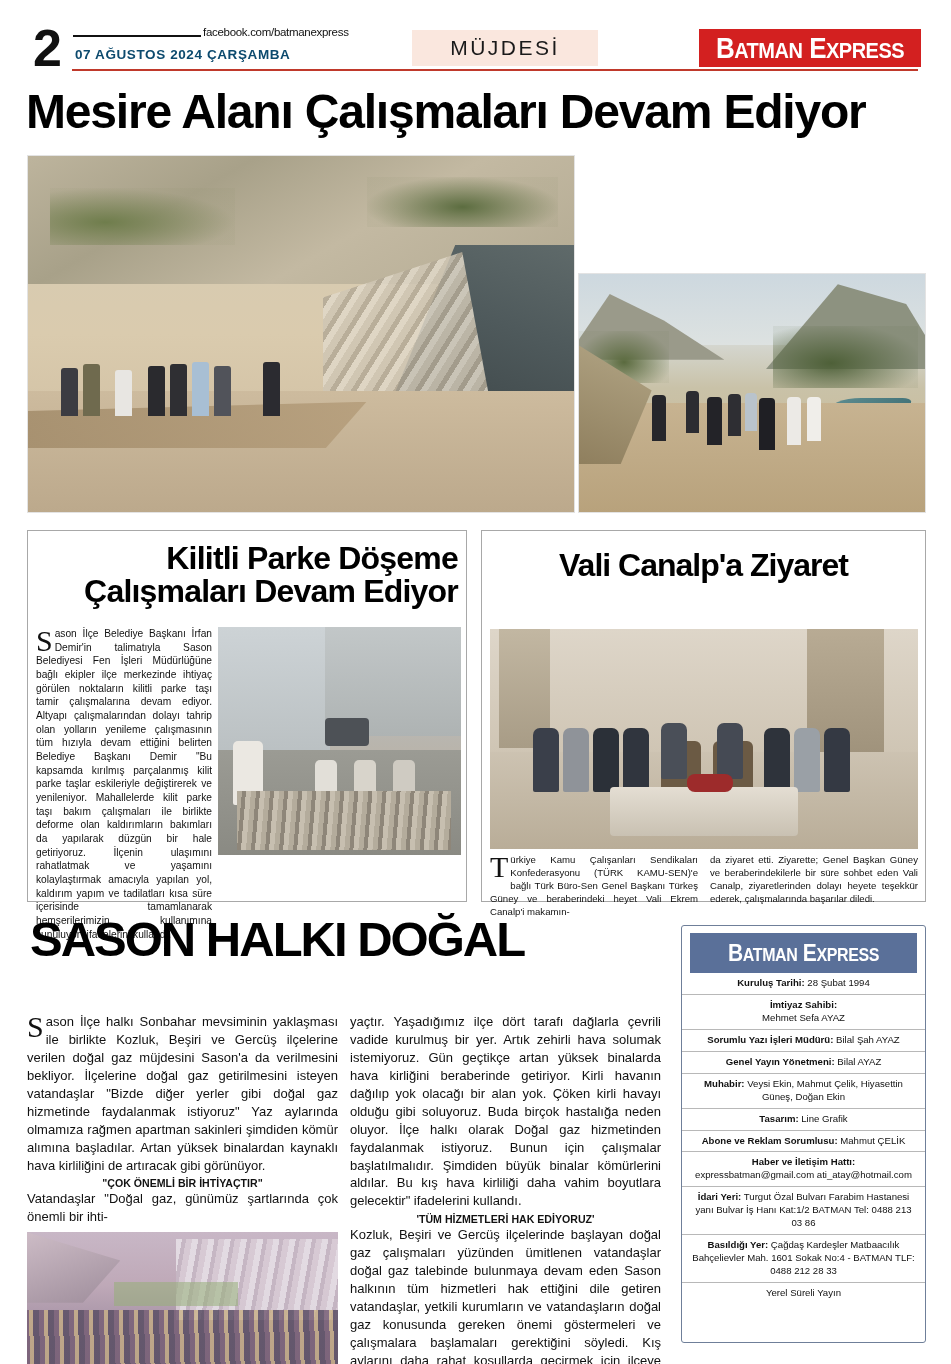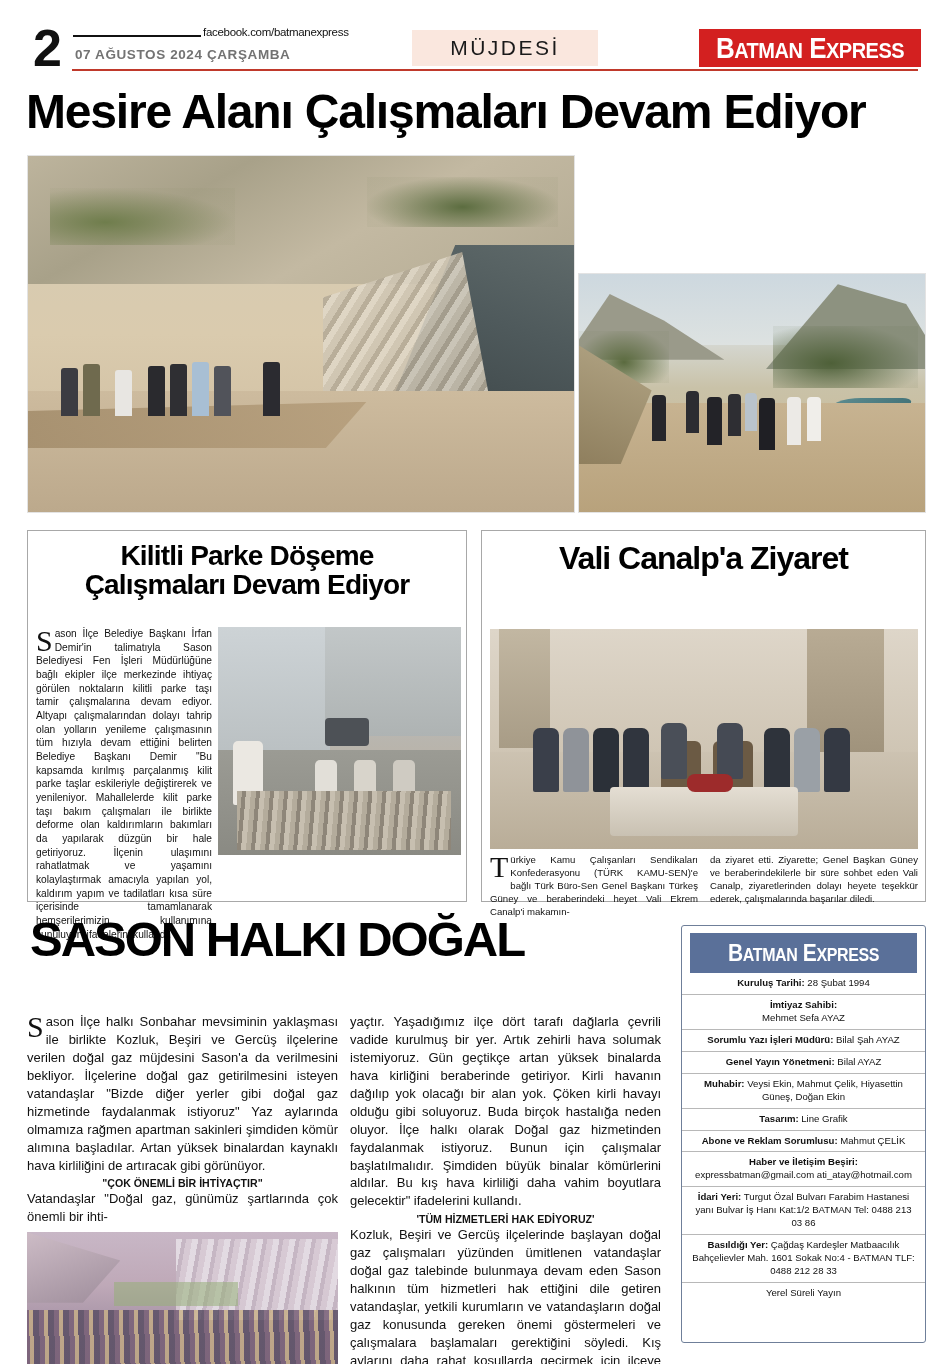--- a/index.html
+++ b/index.html
@@ -23,21 +23,21 @@
   .social-rule {
     position: absolute; left: 73px; top: 35px; width: 128px; height: 2px; background: #111;
   }
   .social-url {
     position: absolute; left: 203px; top: 26px;
     font-size: 11.5px; font-weight: 400; color: #111; letter-spacing: -0.3px;
     white-space: nowrap;
   }
   .header-date {
     position: absolute; left: 75px; top: 47px;
-    font-size: 13.5px; font-weight: 700; color: #737373; letter-spacing: 0.6px;
+    font-size: 13.5px; font-weight: 700; color: #0c4a6e; letter-spacing: 0.6px;
     white-space: nowrap;
   }
   .section-tab {
     position: absolute; left: 412px; top: 30px; width: 186px; height: 36px;
     background: #fae7de;
     display: flex; align-items: center; justify-content: center;
   }
   .section-tab span {
     font-size: 21px; font-weight: 400; letter-spacing: 2.5px; color: #1a1a1a;
   }
@@ -117,24 +117,24 @@
   
   .box { position: absolute; border: 1px solid #a8a8a8; background: #fff; }
   .box-left { left: 27px; top: 530px; width: 440px; height: 372px; }
   .box-right { left: 481px; top: 530px; width: 445px; height: 372px; }
 
   .box-head {
     text-align: center; font-weight: 700; color: #000;
     font-family: "Liberation Sans", sans-serif;
     line-height: 1.02; letter-spacing: -0.8px;
   }
-  .box-left .box-head { padding: 11px 8px 0; font-size: 28px; }
+  .box-left .box-head { padding: 11px 8px 0; font-size: 32px; text-align: right; }
   .box-right .box-head { padding: 10px 6px 0; }
   .box-right .box-head .l1 { font-size: 29px; display:block; letter-spacing:-0.9px;}
-  .box-right .box-head .l2 { font-size: 32px; display:block; letter-spacing:-1px; margin-top:1px;}
+  .box-right .box-head .l2 { font-size: 32px; display:block; letter-spacing:-1px; margin-top:8px;}
 
   .bl-body { position: absolute; left: 8px; top: 96px; width: 176px; }
   .bl-body p {
     font-size: 10.2px; line-height: 1.34; text-align: justify; color: #111;
     hyphens: auto;
   }
   .dropcap::first-letter {
     float: left; font-size: 30px; line-height: 0.82; font-weight: 400;
     padding-right: 2px; padding-top: 2px; font-family: "Liberation Serif", serif;
   }
@@ -376,21 +376,21 @@
     <div class="mh-row"><b>Sorumlu Yazı İşleri Müdürü:</b><span> Bilal Şah AYAZ</span></div>
 
     <div class="mh-row"><b>Genel Yayın Yönetmeni:</b><span> Bilal AYAZ</span></div>
 
     <div class="mh-row"><b>Muhabir:</b><span> Veysi Ekin, Mahmut Çelik, Hiyasettin Güneş, Doğan Ekin</span></div>
 
     <div class="mh-row"><b>Tasarım:</b><span> Line Grafik</span></div>
 
     <div class="mh-row"><b>Abone ve Reklam Sorumlusu:</b><span> Mahmut ÇELİK</span></div>
 
-    <div class="mh-row"><b>Haber ve İletişim Beşiri:</b><br><span>expressbatman@gmail.com ati_atay@hotmail.com</span></div>
+    <div class="mh-row"><b>Haber ve İletişim Hattı:</b><br><span>expressbatman@gmail.com ati_atay@hotmail.com</span></div>
 
     <div class="mh-row"><b>İdari Yeri:</b><span> Turgut Özal Bulvarı Farabim Hastanesi yanı Bulvar İş Hanı Kat:1/2 BATMAN Tel: 0488 213 03 86</span></div>
 
     <div class="mh-row"><b>Basıldığı Yer:</b><span> Çağdaş Kardeşler Matbaacılık Bahçelievler Mah. 1601 Sokak No:4  -  BATMAN TLF: 0488 212 28 33</span></div>
 
     <div class="mh-row"><span>Yerel Süreli Yayın</span></div>
 
   </div>
 
 </div>

